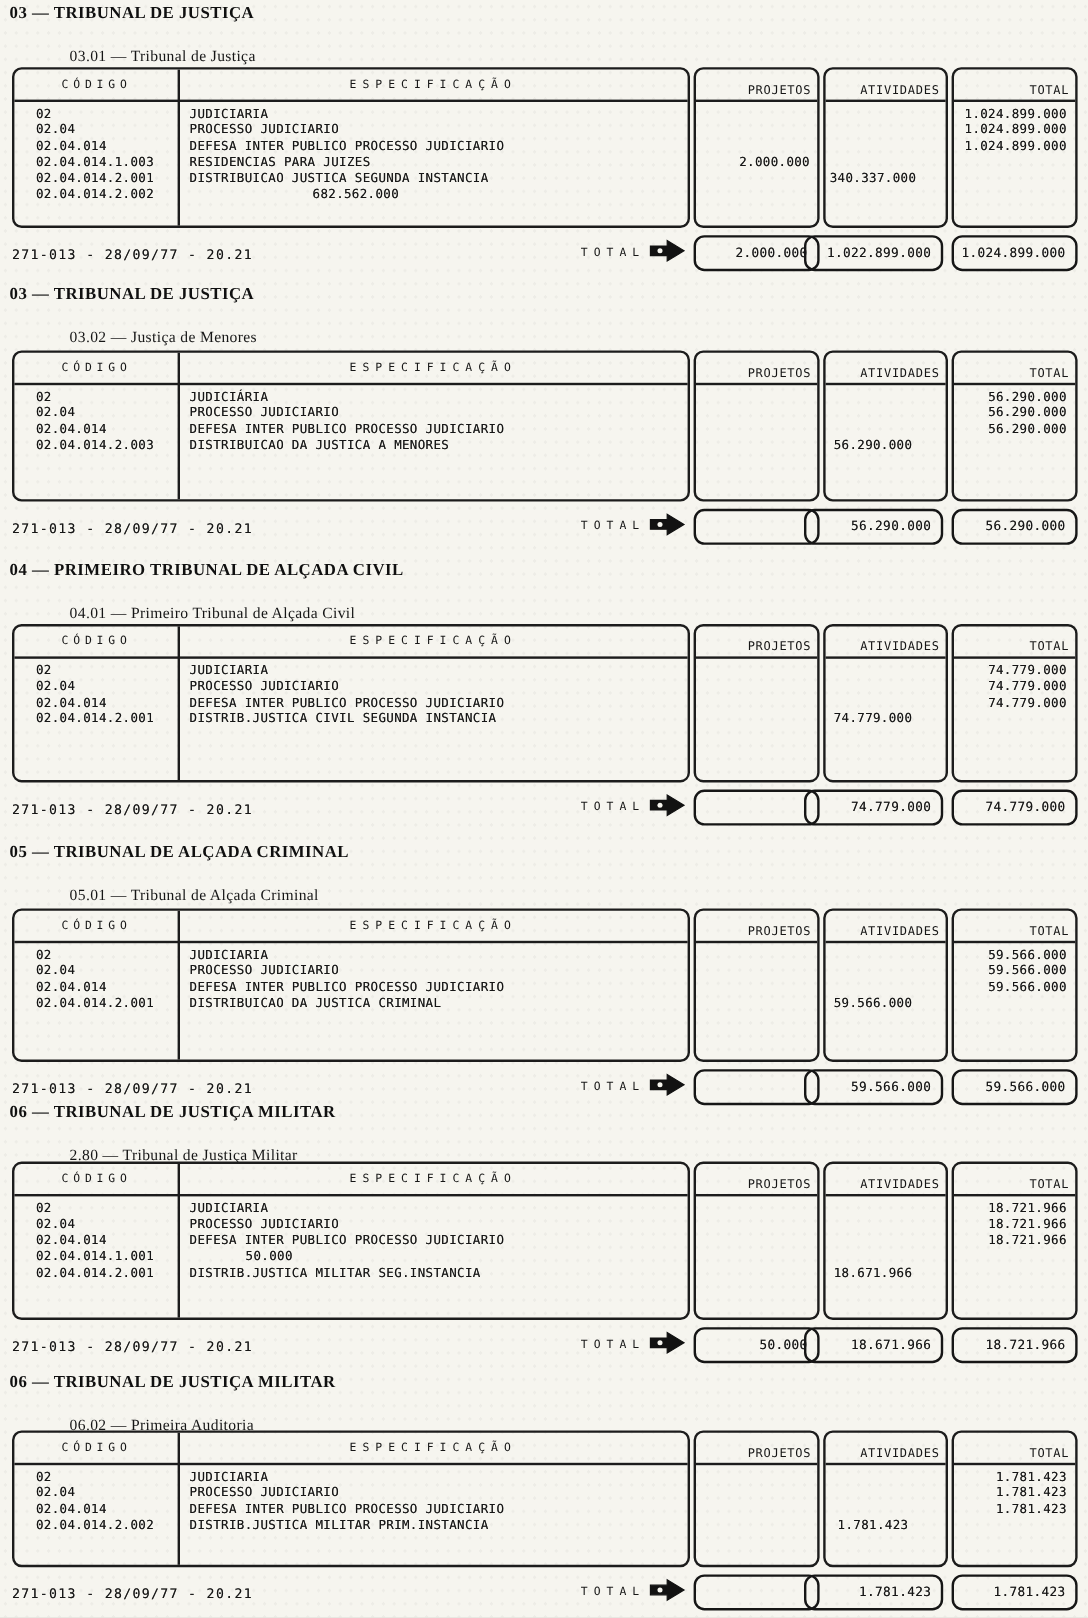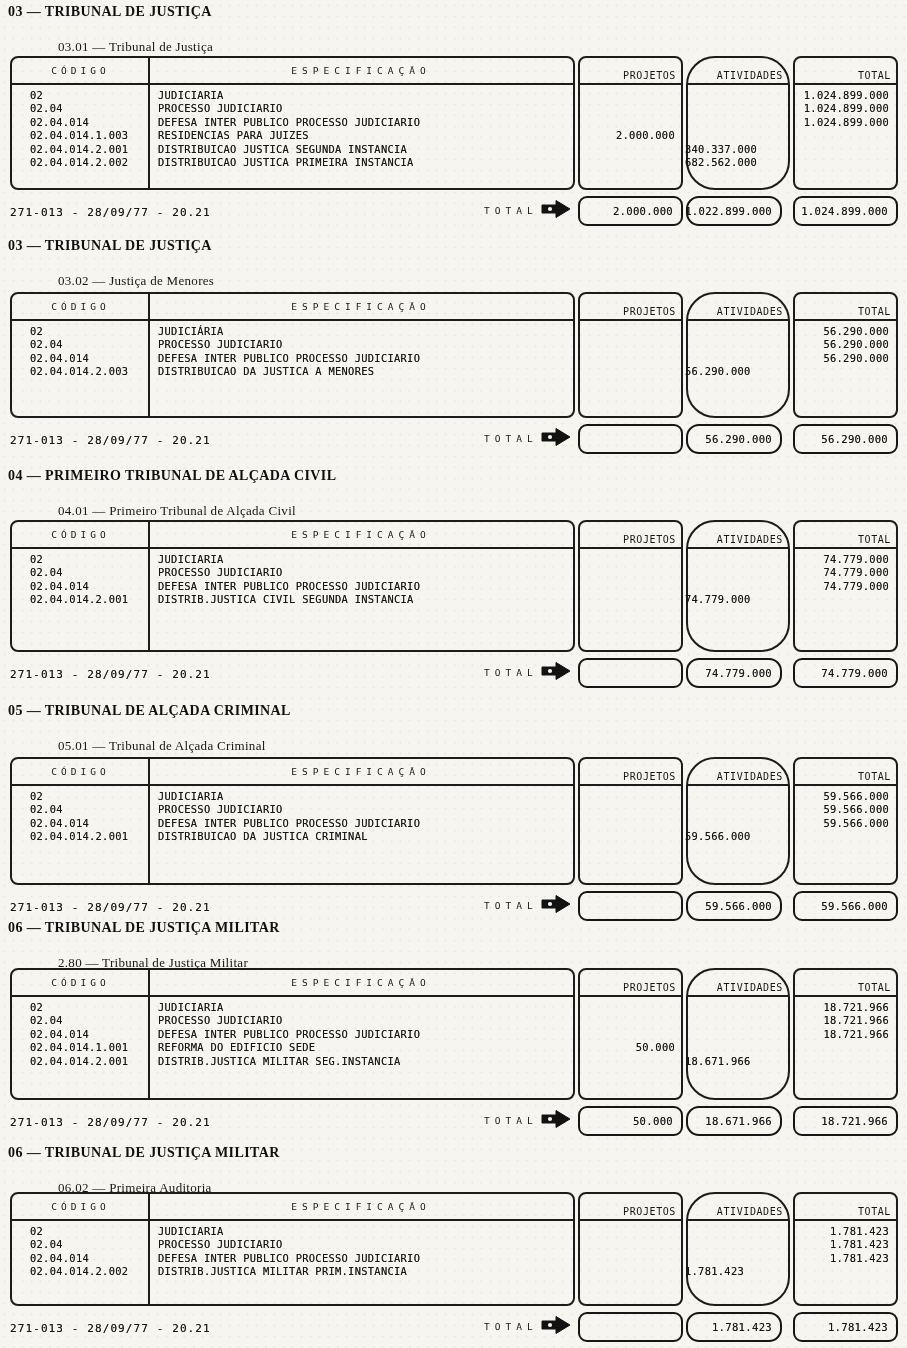--- a/index.html
+++ b/index.html
@@ -29,57 +29,57 @@
   .table{position:absolute;left:0;top:52px;height:134px;width:907px;}
   .sec-2 .table{top:54px;height:126px;}
   .sec-3 .table{top:52px;height:132px;}
   .sec-4 .table{top:54px;height:128px;}
   .sec-5 .table{top:48px;height:132px;}
   .sec-6 .table{top:47px;height:114px;}
 
   .box{position:absolute;top:0;bottom:0;border:2px solid #1c1c1c;border-radius:8px;box-sizing:border-box;}
   .box-left {left:10px;width:565px;}
   .box-proj {left:578px;width:105px;}
-  .box-ativ {left:686px;width:104px;border-radius:29px;}
+  .box-ativ {left:686px;width:104px;}
   .box-total{left:793px;width:105px;}
   .divider{position:absolute;left:136px;top:0;bottom:0;width:2px;background:#1c1c1c;}
   .headline{position:absolute;left:0;right:0;top:25px;height:2px;background:#1c1c1c;}
 
   .h-cod{position:absolute;left:0;width:137px;top:7px;text-align:center;
          font-size:9.5px;letter-spacing:4px;white-space:nowrap;}
   .h-esp{position:absolute;left:137px;right:0;top:7px;text-align:center;
          font-size:9.5px;letter-spacing:5px;white-space:nowrap;}
   .h-num{position:absolute;right:5px;top:12px;font-size:10px;letter-spacing:.6px;white-space:nowrap;}
 
   .rows{position:absolute;left:10px;top:33px;width:888px;}
   .row{display:flex;height:13.4px;font-size:10.4px;letter-spacing:.3px;white-space:nowrap;
        text-shadow:0 0 .4px rgba(10,10,10,.6);}
   .c-cod {width:137px;padding-left:20px; box-sizing:border-box;}
   .c-esp {width:431px;padding-left:11px;box-sizing:border-box;}
   .c-proj{width:107px;text-align:right;padding-right:10px;box-sizing:border-box;}
-  .c-ativ{width:108px;text-align:left;padding-right:23px; box-sizing:border-box;}
+  .c-ativ{width:108px;text-align:center;padding-right:23px; box-sizing:border-box;}
   .c-tot {width:105px;text-align:right;padding-right:9px; box-sizing:border-box;}
 
   .footerRow{position:absolute;left:0;width:907px;height:32px;}
   .sec-1 .footerRow{top:192px;} .sec-2 .footerRow{top:186px;}
   .sec-3 .footerRow{top:190px;} .sec-4 .footerRow{top:188px;}
   .sec-5 .footerRow{top:186px;} .sec-6 .footerRow{top:167px;}
 
   .stamp{position:absolute;left:10px;top:10px;font-size:11px;letter-spacing:1.1px;
          white-space:nowrap;text-shadow:0 0 .4px rgba(10,10,10,.6);text-align:center;}
   .total-label{position:absolute;left:484px;top:9px;font-size:9.5px;letter-spacing:5px;}
   .arrow{position:absolute;left:541px;top:3px;width:30px;height:20px;}
   .tbox{
     position:absolute;top:0;height:30px;border:2px solid #161616;border-radius:9px;
     box-sizing:border-box;display:flex;align-items:center;justify-content:flex-end;
     padding-right:8px;font-size:10.6px;letter-spacing:.3px;
     text-shadow:0 0 .4px rgba(10,10,10,.6);
   }
   .tbox-proj {left:578px;width:105px;}
-  .tbox-ativ {left:686px;width:96px;border-radius:13px;}
+  .tbox-ativ {left:670px;width:116px;}
   .tbox-total{left:793px;width:105px;}
 </style>
 </head>
 <body>
 
 <div id="page">
   <section class="sec sec-1">
     <h2 class="h1">03 — TRIBUNAL DE JUSTIÇA</h2>
     <h3 class="h2">03.01 — Tribunal de Justiça</h3>
 
@@ -133,21 +133,20 @@
           </div>
           <div class="row">
             <span class="c-cod">02.04.014.2.001</span>
             <span class="c-esp">DISTRIBUICAO JUSTICA SEGUNDA INSTANCIA</span>
             <span class="c-proj"></span>
             <span class="c-ativ">340.337.000</span>
             <span class="c-tot"></span>
           </div>
           <div class="row">
             <span class="c-cod">02.04.014.2.002</span>
-            <span class="c-esp">DISTRIBUICAO JUSTICA PRIMEIRA INSTANCIA</span>
             <span class="c-proj"></span>
             <span class="c-ativ">682.562.000</span>
             <span class="c-tot"></span>
           </div>
         </div>
     </div>
 
     <div class="footerRow">
       <span class="stamp">271-013 - 28/09/77 - 20.21</span>
       <span class="total-label">TOTAL</span>
@@ -413,21 +412,20 @@
           </div>
           <div class="row">
             <span class="c-cod">02.04.014</span>
             <span class="c-esp">DEFESA INTER PUBLICO PROCESSO JUDICIARIO</span>
             <span class="c-proj"></span>
             <span class="c-ativ"></span>
             <span class="c-tot">18.721.966</span>
           </div>
           <div class="row">
             <span class="c-cod">02.04.014.1.001</span>
-            <span class="c-esp">REFORMA DO EDIFICIO SEDE</span>
             <span class="c-proj">50.000</span>
             <span class="c-ativ"></span>
             <span class="c-tot"></span>
           </div>
           <div class="row">
             <span class="c-cod">02.04.014.2.001</span>
             <span class="c-esp">DISTRIB.JUSTICA MILITAR SEG.INSTANCIA</span>
             <span class="c-proj"></span>
             <span class="c-ativ">18.671.966</span>
             <span class="c-tot"></span>

